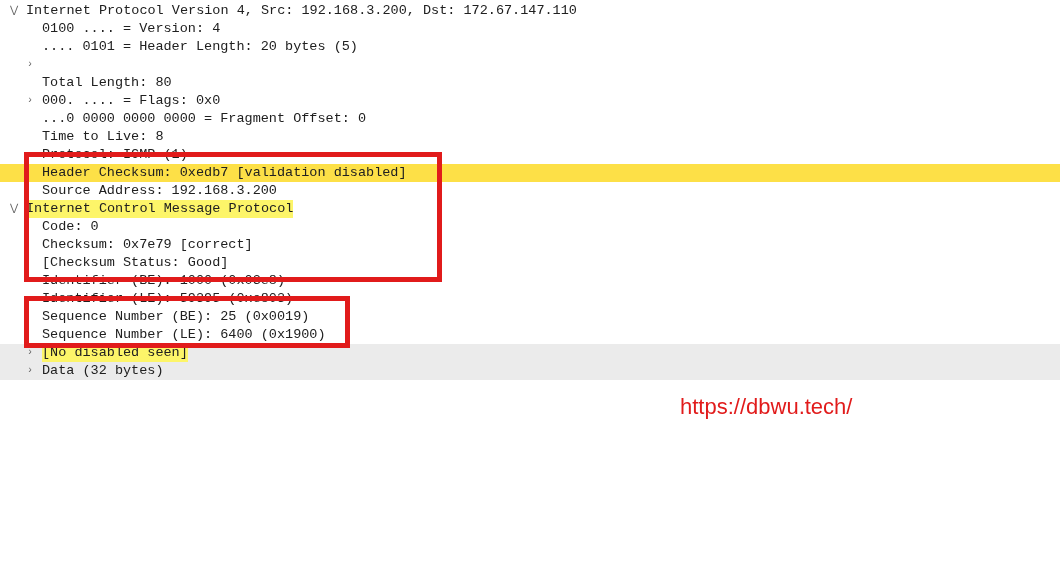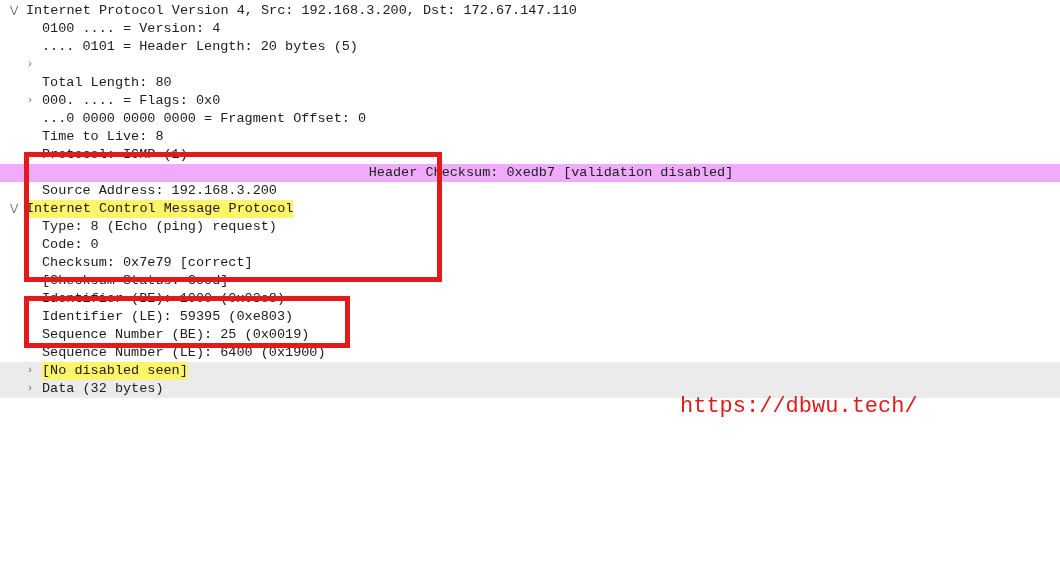--- a/index.html
+++ b/index.html
@@ -28,42 +28,41 @@
     width: 100%;
   }
   .twisty {
     display: inline-block;
     width: 10px;
     color: #666;
     font-size: 10px;
     text-align: center;
   }
   .hl-blue {
-    background: #f0abfc;
-    justify-content: center;
+    background: #fde047;
   }
   .hl-gray {
     background: #ebebeb;
   }
   .hl-yellow-span {
     background: #fdf569;
   }
   
   .redbox {
     position: absolute;
     border: 5px solid #e11b1b;
     pointer-events: none;
     box-sizing: border-box;
   }
   #box1 { left: 24px; top: 152px; width: 418px; height: 130px; }
   #box2 { left: 24px; top: 296px; width: 326px; height: 52px; }
   .watermark {
     position: absolute;
     color: #e11b1b;
-    font-family: Liberation Mono, monospace;
+    font-family: Liberation Sans, sans-serif;
     font-size: 22px;
     left: 680px;
     top: 398px;
   }
 </style>
 </head>
 <body>
 
 <div class="container" id="tree-root">
     <div class="row full-width"><span class="twisty" style="margin-left: 8px; width: 12px;">⋁</span><span style="display: inline-block; width: 6px;"></span><span>Internet Protocol Version 4, Src: 192.168.3.200, Dst: 172.67.147.110</span></div>
@@ -71,21 +70,20 @@
     <div class="row full-width"><span class="twisty" style="margin-left: 24px; width: 12px;"></span><span style="display: inline-block; width: 6px;"></span><span>.... 0101 = Header Length: 20 bytes (5)</span></div>
     <div class="row full-width"><span class="twisty" style="margin-left: 24px; width: 12px;">›</span><span style="display: inline-block; width: 6px;"></span></div>
     <div class="row full-width"><span class="twisty" style="margin-left: 24px; width: 12px;"></span><span style="display: inline-block; width: 6px;"></span><span>Total Length: 80</span></div>
     <div class="row full-width"><span class="twisty" style="margin-left: 24px; width: 12px;">›</span><span style="display: inline-block; width: 6px;"></span><span>000. .... = Flags: 0x0</span></div>
     <div class="row full-width"><span class="twisty" style="margin-left: 24px; width: 12px;"></span><span style="display: inline-block; width: 6px;"></span><span>...0 0000 0000 0000 = Fragment Offset: 0</span></div>
     <div class="row full-width"><span class="twisty" style="margin-left: 24px; width: 12px;"></span><span style="display: inline-block; width: 6px;"></span><span>Time to Live: 8</span></div>
     <div class="row full-width"><span class="twisty" style="margin-left: 24px; width: 12px;"></span><span style="display: inline-block; width: 6px;"></span><span>Protocol: ICMP (1)</span></div>
     <div class="row full-width hl-blue"><span class="twisty" style="margin-left: 24px; width: 12px;"></span><span style="display: inline-block; width: 6px;"></span><span>Header Checksum: 0xedb7 [validation disabled]</span></div>
     <div class="row full-width"><span class="twisty" style="margin-left: 24px; width: 12px;"></span><span style="display: inline-block; width: 6px;"></span><span>Source Address: 192.168.3.200</span></div>
     <div class="row full-width"><span class="twisty" style="margin-left: 8px; width: 12px;">⋁</span><span style="display: inline-block; width: 6px;"></span><span class="hl-yellow-span">Internet Control Message Protocol</span></div>
-    <div class="row full-width"><span class="twisty" style="margin-left: 24px; width: 12px;"></span><span style="display: inline-block; width: 6px;"></span><span>Type: 8 (Echo (ping) request)</span></div>
     <div class="row full-width"><span class="twisty" style="margin-left: 24px; width: 12px;"></span><span style="display: inline-block; width: 6px;"></span><span>Code: 0</span></div>
     <div class="row full-width"><span class="twisty" style="margin-left: 24px; width: 12px;"></span><span style="display: inline-block; width: 6px;"></span><span>Checksum: 0x7e79 [correct]</span></div>
     <div class="row full-width"><span class="twisty" style="margin-left: 24px; width: 12px;"></span><span style="display: inline-block; width: 6px;"></span><span>[Checksum Status: Good]</span></div>
     <div class="row full-width"><span class="twisty" style="margin-left: 24px; width: 12px;"></span><span style="display: inline-block; width: 6px;"></span><span>Identifier (BE): 1000 (0x03e8)</span></div>
     <div class="row full-width"><span class="twisty" style="margin-left: 24px; width: 12px;"></span><span style="display: inline-block; width: 6px;"></span><span>Identifier (LE): 59395 (0xe803)</span></div>
     <div class="row full-width"><span class="twisty" style="margin-left: 24px; width: 12px;"></span><span style="display: inline-block; width: 6px;"></span><span>Sequence Number (BE): 25 (0x0019)</span></div>
     <div class="row full-width"><span class="twisty" style="margin-left: 24px; width: 12px;"></span><span style="display: inline-block; width: 6px;"></span><span>Sequence Number (LE): 6400 (0x1900)</span></div>
     <div class="row full-width hl-gray"><span class="twisty" style="margin-left: 24px; width: 12px;">›</span><span style="display: inline-block; width: 6px;"></span><span class="hl-yellow-span">[No disabled seen]</span></div>
     <div class="row full-width hl-gray"><span class="twisty" style="margin-left: 24px; width: 12px;">›</span><span style="display: inline-block; width: 6px;"></span><span>Data (32 bytes)</span></div>
   </div>

